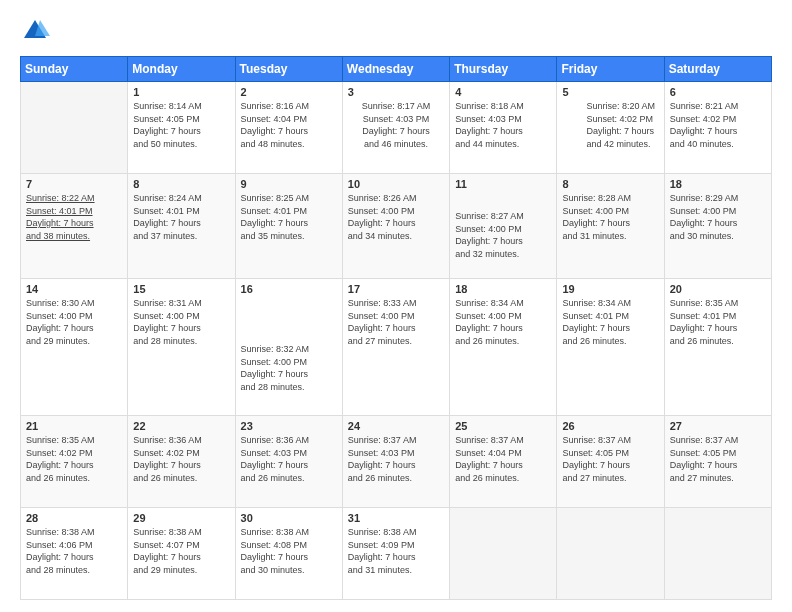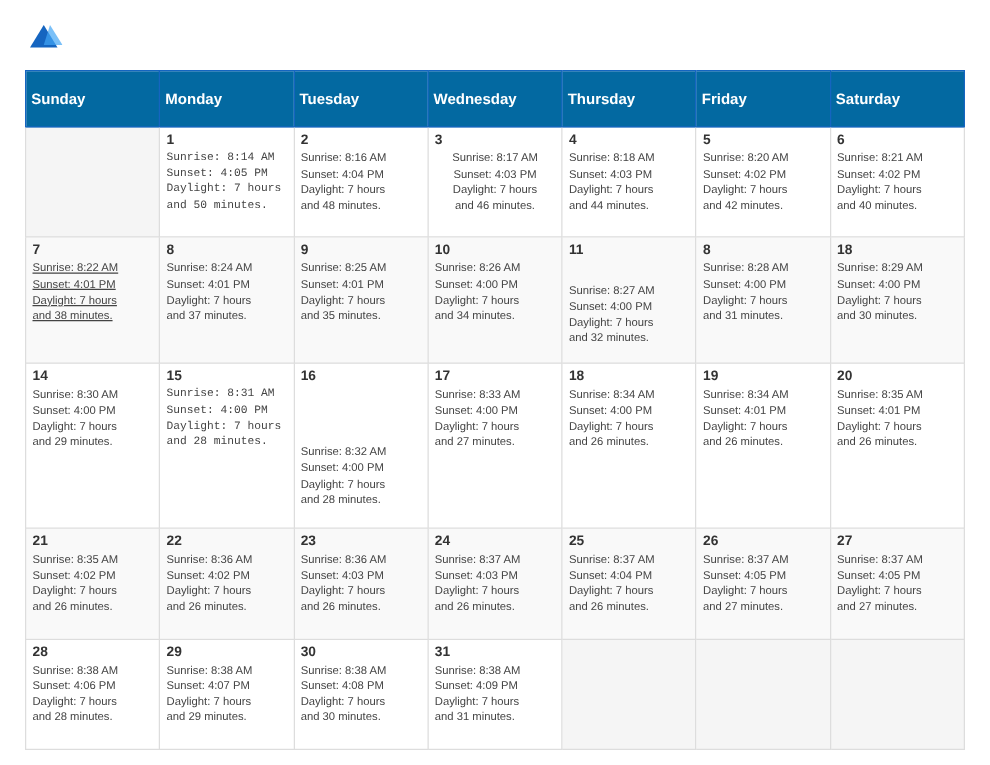--- a/index.html
+++ b/index.html
@@ -61,25 +61,25 @@
       color: #555;
     }
     .calendar {
       flex: 1;
       border: 1px solid #ccc;
       border-collapse: collapse;
       width: 100%;
       table-layout: fixed;
     }
     .calendar th {
-      background-color: #0369a1;
+      background-color: #3b82f6;
       color: white;
       font-size: 12px;
       font-weight: bold;
-      padding: 15px 4px;
+      padding: 5px 4px;
       text-align: left;
       border: 1px solid #1565C0;
     }
     .calendar td {
       vertical-align: top;
       padding: 4px 5px;
       border: 1px solid #ddd;
       font-size: 9.5px;
       color: #333;
       background: #fff;
@@ -136,21 +136,21 @@
           <th>Thursday</th>
           <th>Friday</th>
           <th>Saturday</th>
         </tr>
     </thead>
     <tbody id="calendar-body">
         <tr>
           <td class="empty-cell"></td>
           <td>
             <span class="day-num">1</span>
-            <div class="day-info" style="white-space: pre-line; font-family: Liberation Mono, monospace;">Sunrise: 8:14 AM
+            <div class="day-info" style="white-space: pre-line;">Sunrise: 8:14 AM
 Sunset: 4:05 PM
 Daylight: 7 hours
 and 50 minutes.</div>
           </td>
           <td>
             <span class="day-num">2</span>
             <div class="day-info" style="white-space: pre-line;">Sunrise: 8:16 AM
 Sunset: 4:04 PM
 Daylight: 7 hours
 and 48 minutes.</div>
@@ -164,21 +164,21 @@
           </td>
           <td>
             <span class="day-num">4</span>
             <div class="day-info" style="white-space: pre-line;">Sunrise: 8:18 AM
 Sunset: 4:03 PM
 Daylight: 7 hours
 and 44 minutes.</div>
           </td>
           <td>
             <span class="day-num">5</span>
-            <div class="day-info" style="white-space: pre-line;">Sunrise: 8:20 AM
+            <div class="day-info" style="white-space: pre-line; margin-left: 24px;">Sunrise: 8:20 AM
 Sunset: 4:02 PM
 Daylight: 7 hours
 and 42 minutes.</div>
           </td>
           <td>
             <span class="day-num">6</span>
             <div class="day-info" style="white-space: pre-line;">Sunrise: 8:21 AM
 Sunset: 4:02 PM
 Daylight: 7 hours
 and 40 minutes.</div>
@@ -238,21 +238,21 @@
         <tr>
           <td>
             <span class="day-num">14</span>
             <div class="day-info" style="white-space: pre-line;">Sunrise: 8:30 AM
 Sunset: 4:00 PM
 Daylight: 7 hours
 and 29 minutes.</div>
           </td>
           <td>
             <span class="day-num">15</span>
-            <div class="day-info" style="white-space: pre-line; font-family: Liberation Mono, monospace;">Sunrise: 8:31 AM
+            <div class="day-info" style="white-space: pre-line;">Sunrise: 8:31 AM
 Sunset: 4:00 PM
 Daylight: 7 hours
 and 28 minutes.</div>
           </td>
           <td>
             <span class="day-num">16</span>
             <div class="day-info" style="white-space: pre-line; margin-top: 48px;">Sunrise: 8:32 AM
 Sunset: 4:00 PM
 Daylight: 7 hours
 and 28 minutes.</div>

